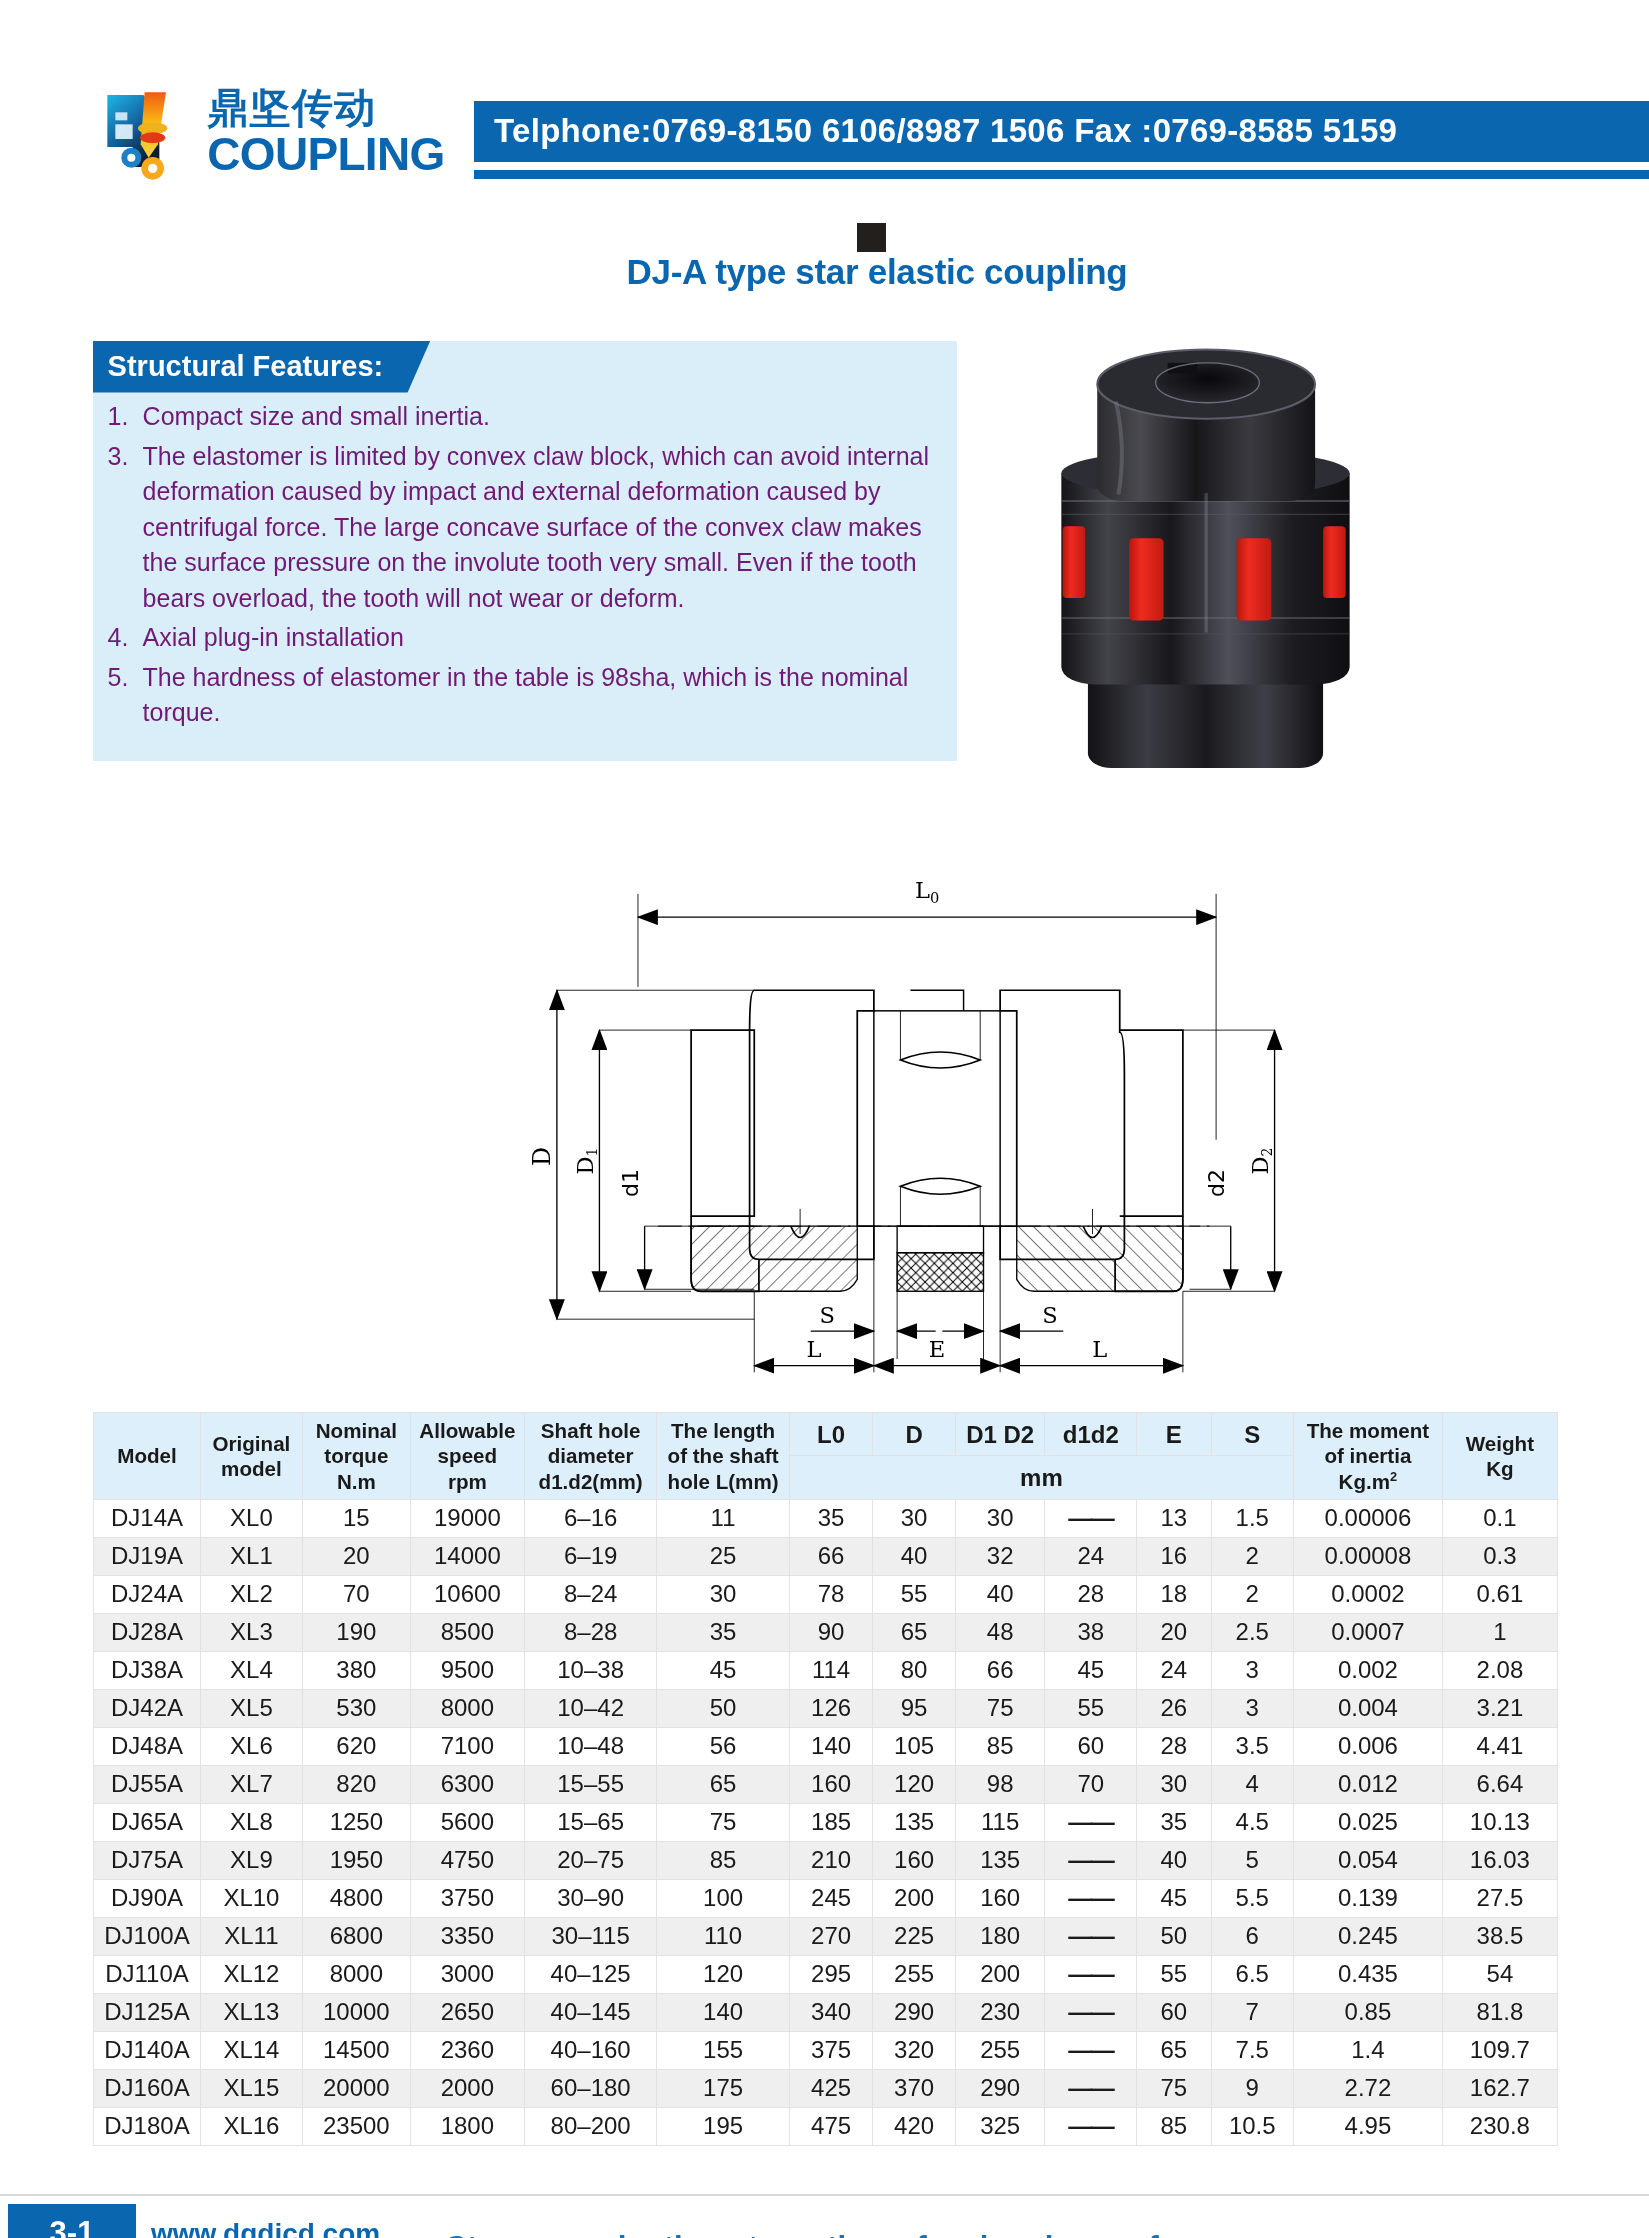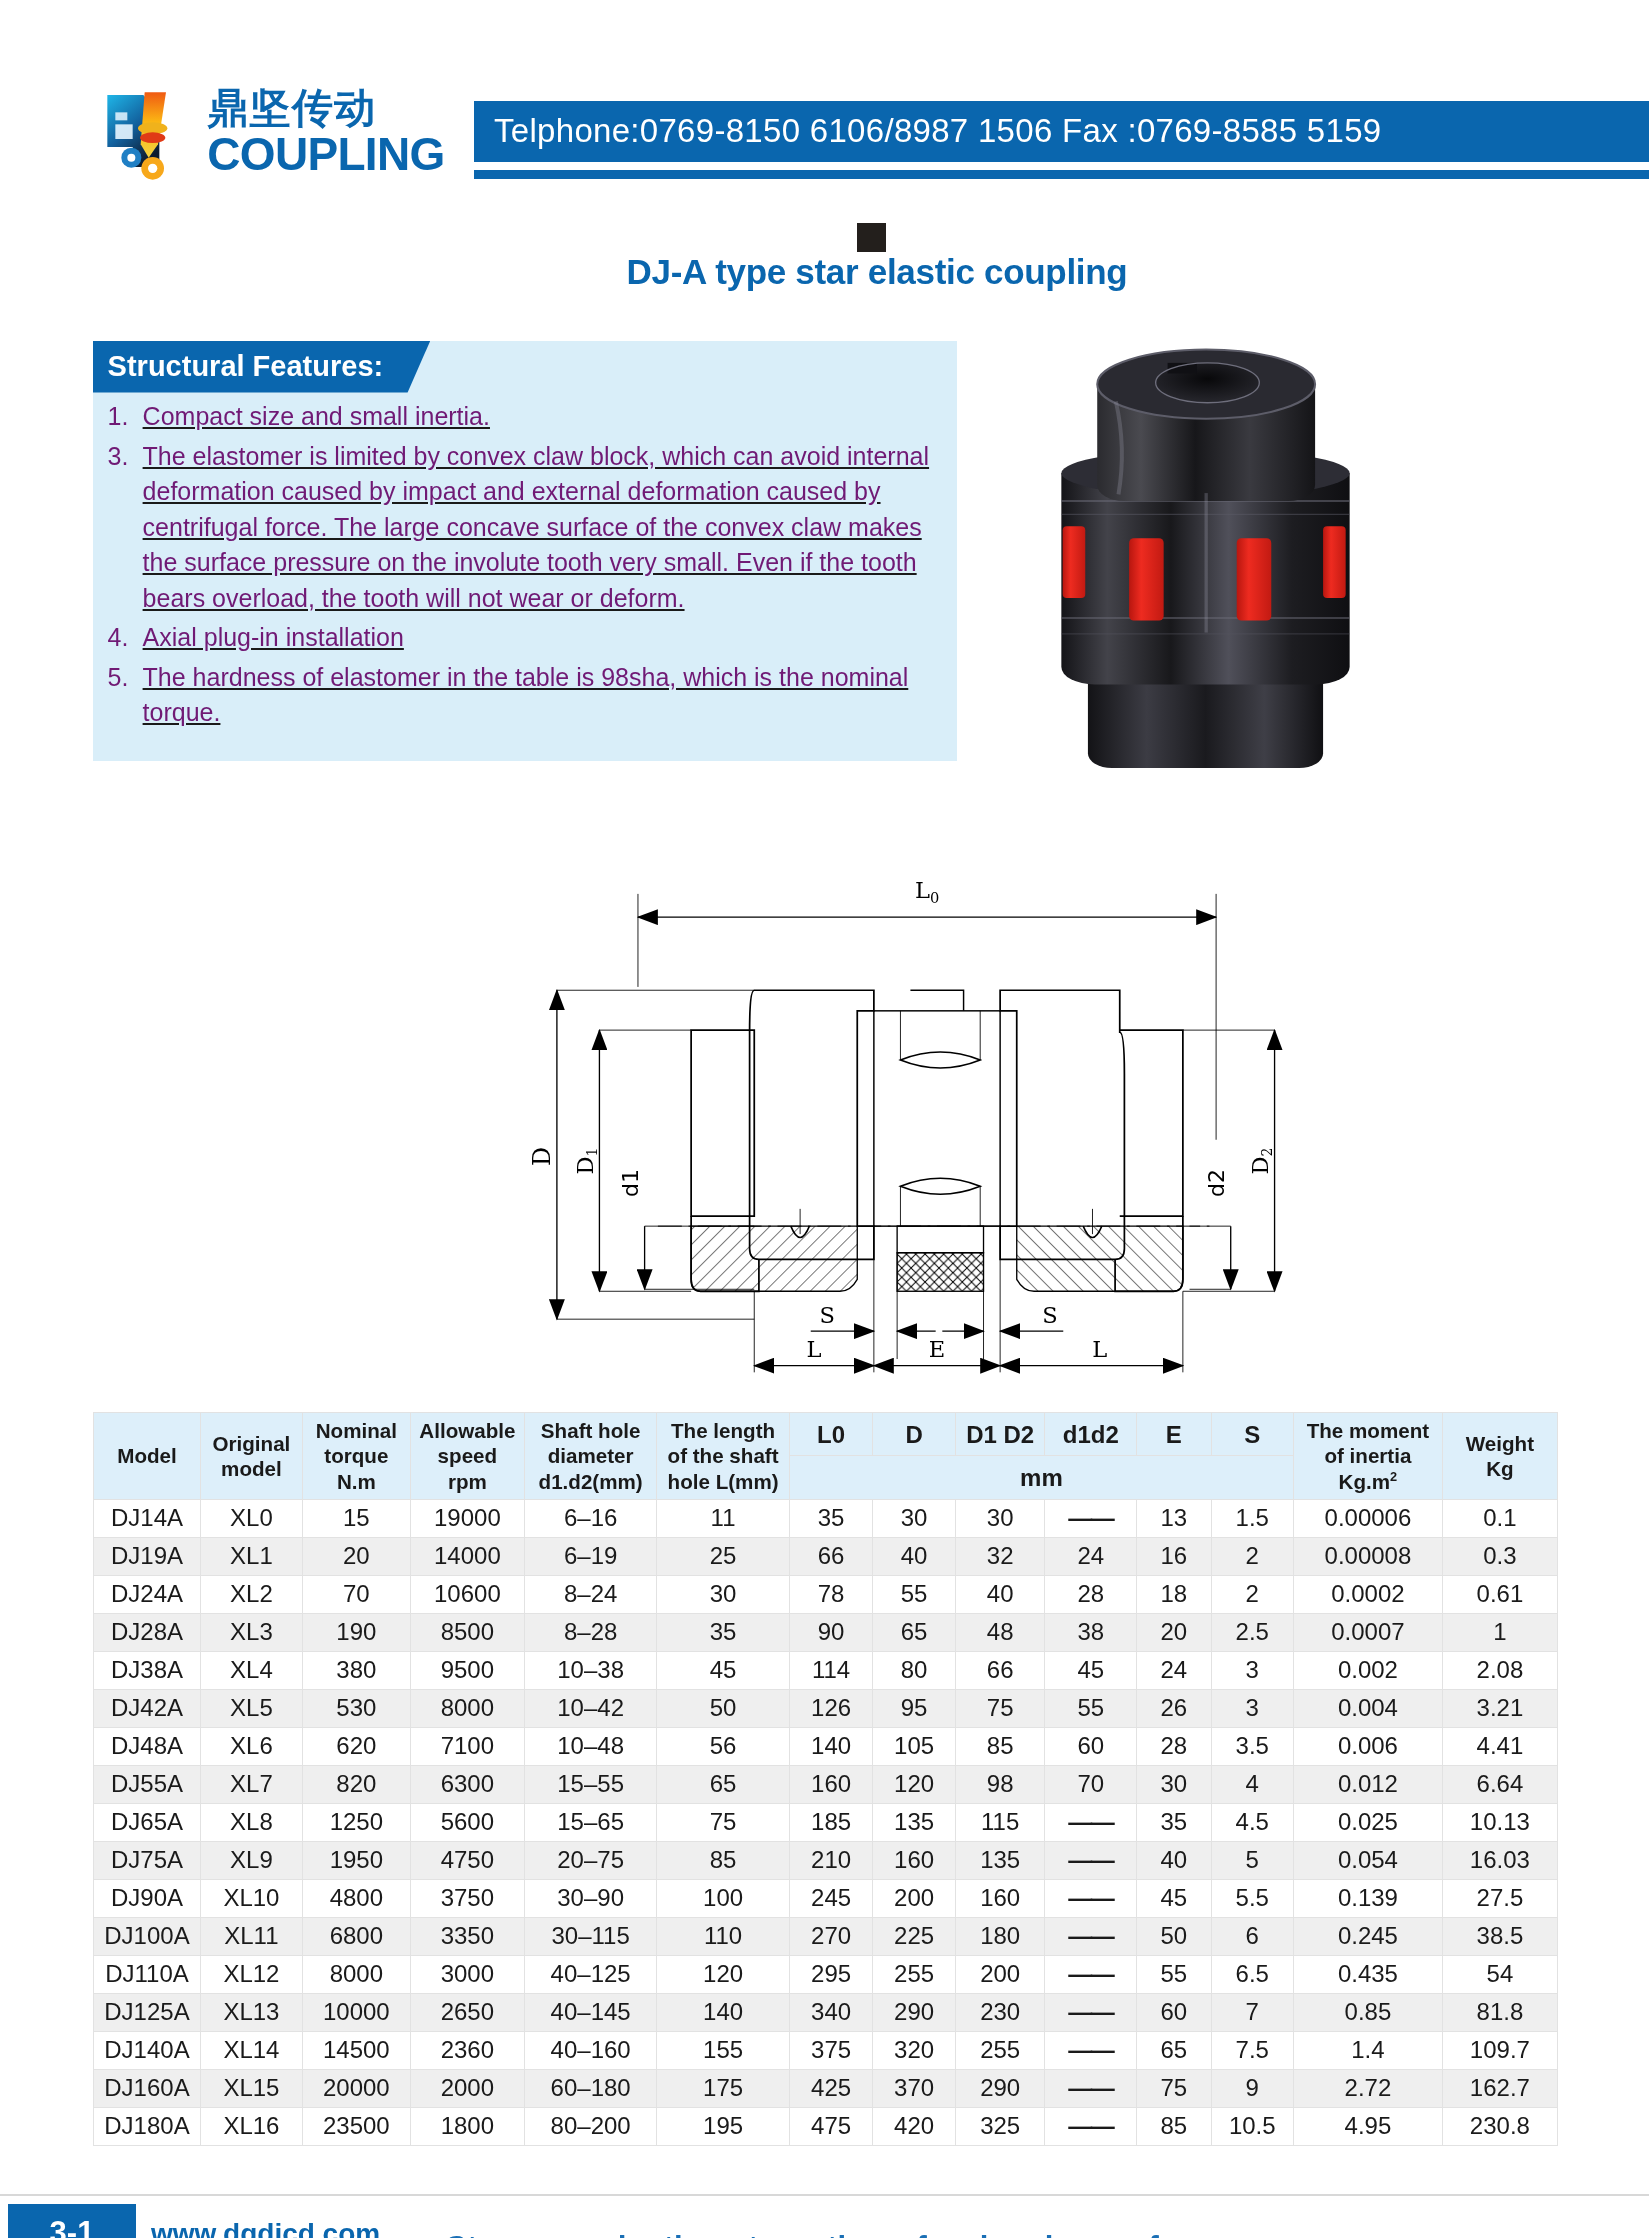--- a/index.html
+++ b/index.html
@@ -21,34 +21,34 @@
   .brand-cn {
     font-size: 41px; font-weight: bold; color: #0a66ae; letter-spacing: 1.3px;
     line-height: 1.0; font-family: "DejaVu Sans", sans-serif;
   }
   .brand-en {
     font-size: 46px; font-weight: bold; color: #0a66ae; letter-spacing: -0.7px;
     line-height: 1.05; margin-top: 1.3px;
   }
   .contact-wrap { flex: 1; padding-top: 14.6px; }
   .contact-bar {
-    background: #0a66ae; color: #ffffff; font-size: 33px; font-weight: normal;
+    background: #0a66ae; color: #ffffff; font-size: 33px; font-weight: bold;
     padding: 10.6px 20px 12px 20px; letter-spacing: 0.3px; white-space: nowrap;
   }
   .contact-rule { height: 9.3px; background: #0a66ae; margin-top: 8px; }
 
   
   .title-row { display: flex; align-items: center; margin: 20px 0 0 93px; flex-direction: column; }
   .title-square { width: 29px; height: 35px; background: #231f1c; flex: 0 0 29px; }
   .title-text { font-size: 35px; font-weight: bold; color: #0a66ae; margin-left: 12px; letter-spacing: -0.3px; }
 
   
   .features {
     position: absolute; left: 93px; top: 278px; width: 864px;
-    background: #d9eef9; padding: 0 0 26.6px 0; text-decoration: underline;
+    background: #d9eef9; padding: 0 0 26.6px 0;
   }
   .features-head {
     display: inline-block; background: #0a66ae; color: #fff;
     font-size: 29px; font-weight: bold; padding: 9.3px 47px 9.3px 14.6px;
     position: relative; margin-bottom: 6.6px;
     clip-path: polygon(0 0, 100% 0, calc(100% - 22.6px) 100%, 0 100%);
   }
   .features-list { list-style: none; padding: 0 24px 0 14.6px; }
   .features-list li {
     font-size: 25px; line-height: 1.42; color: #701a75; margin-bottom: 4px;

